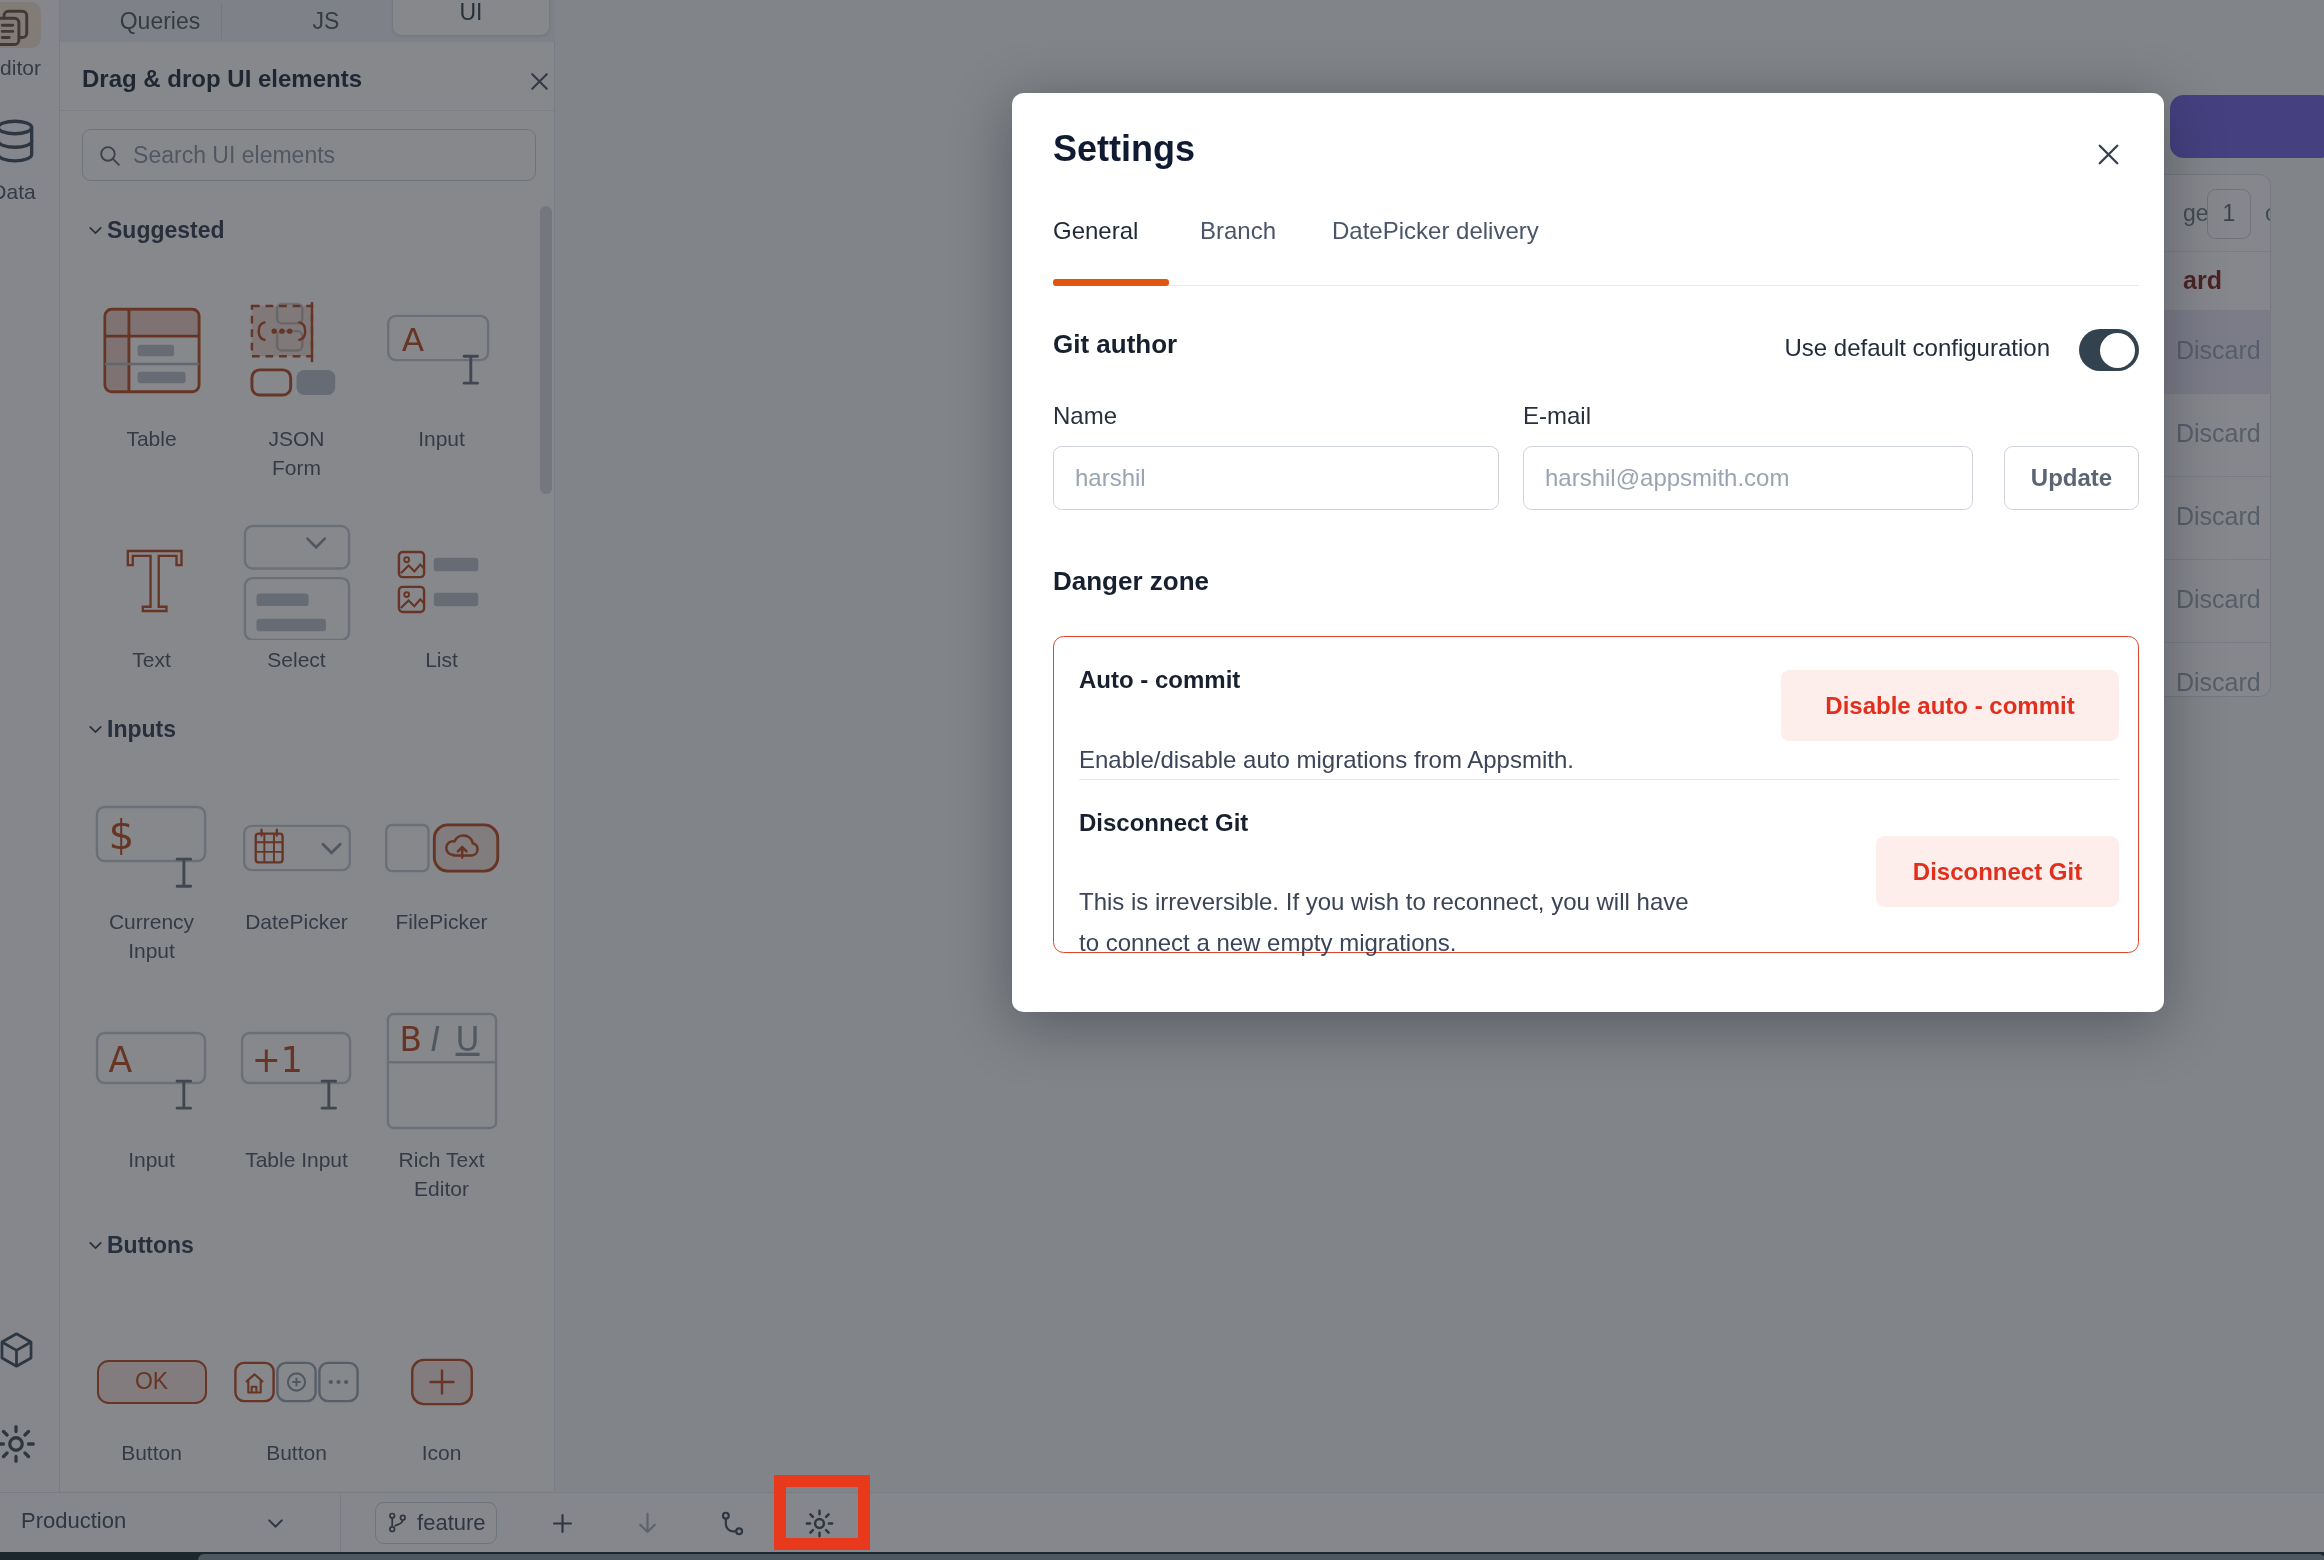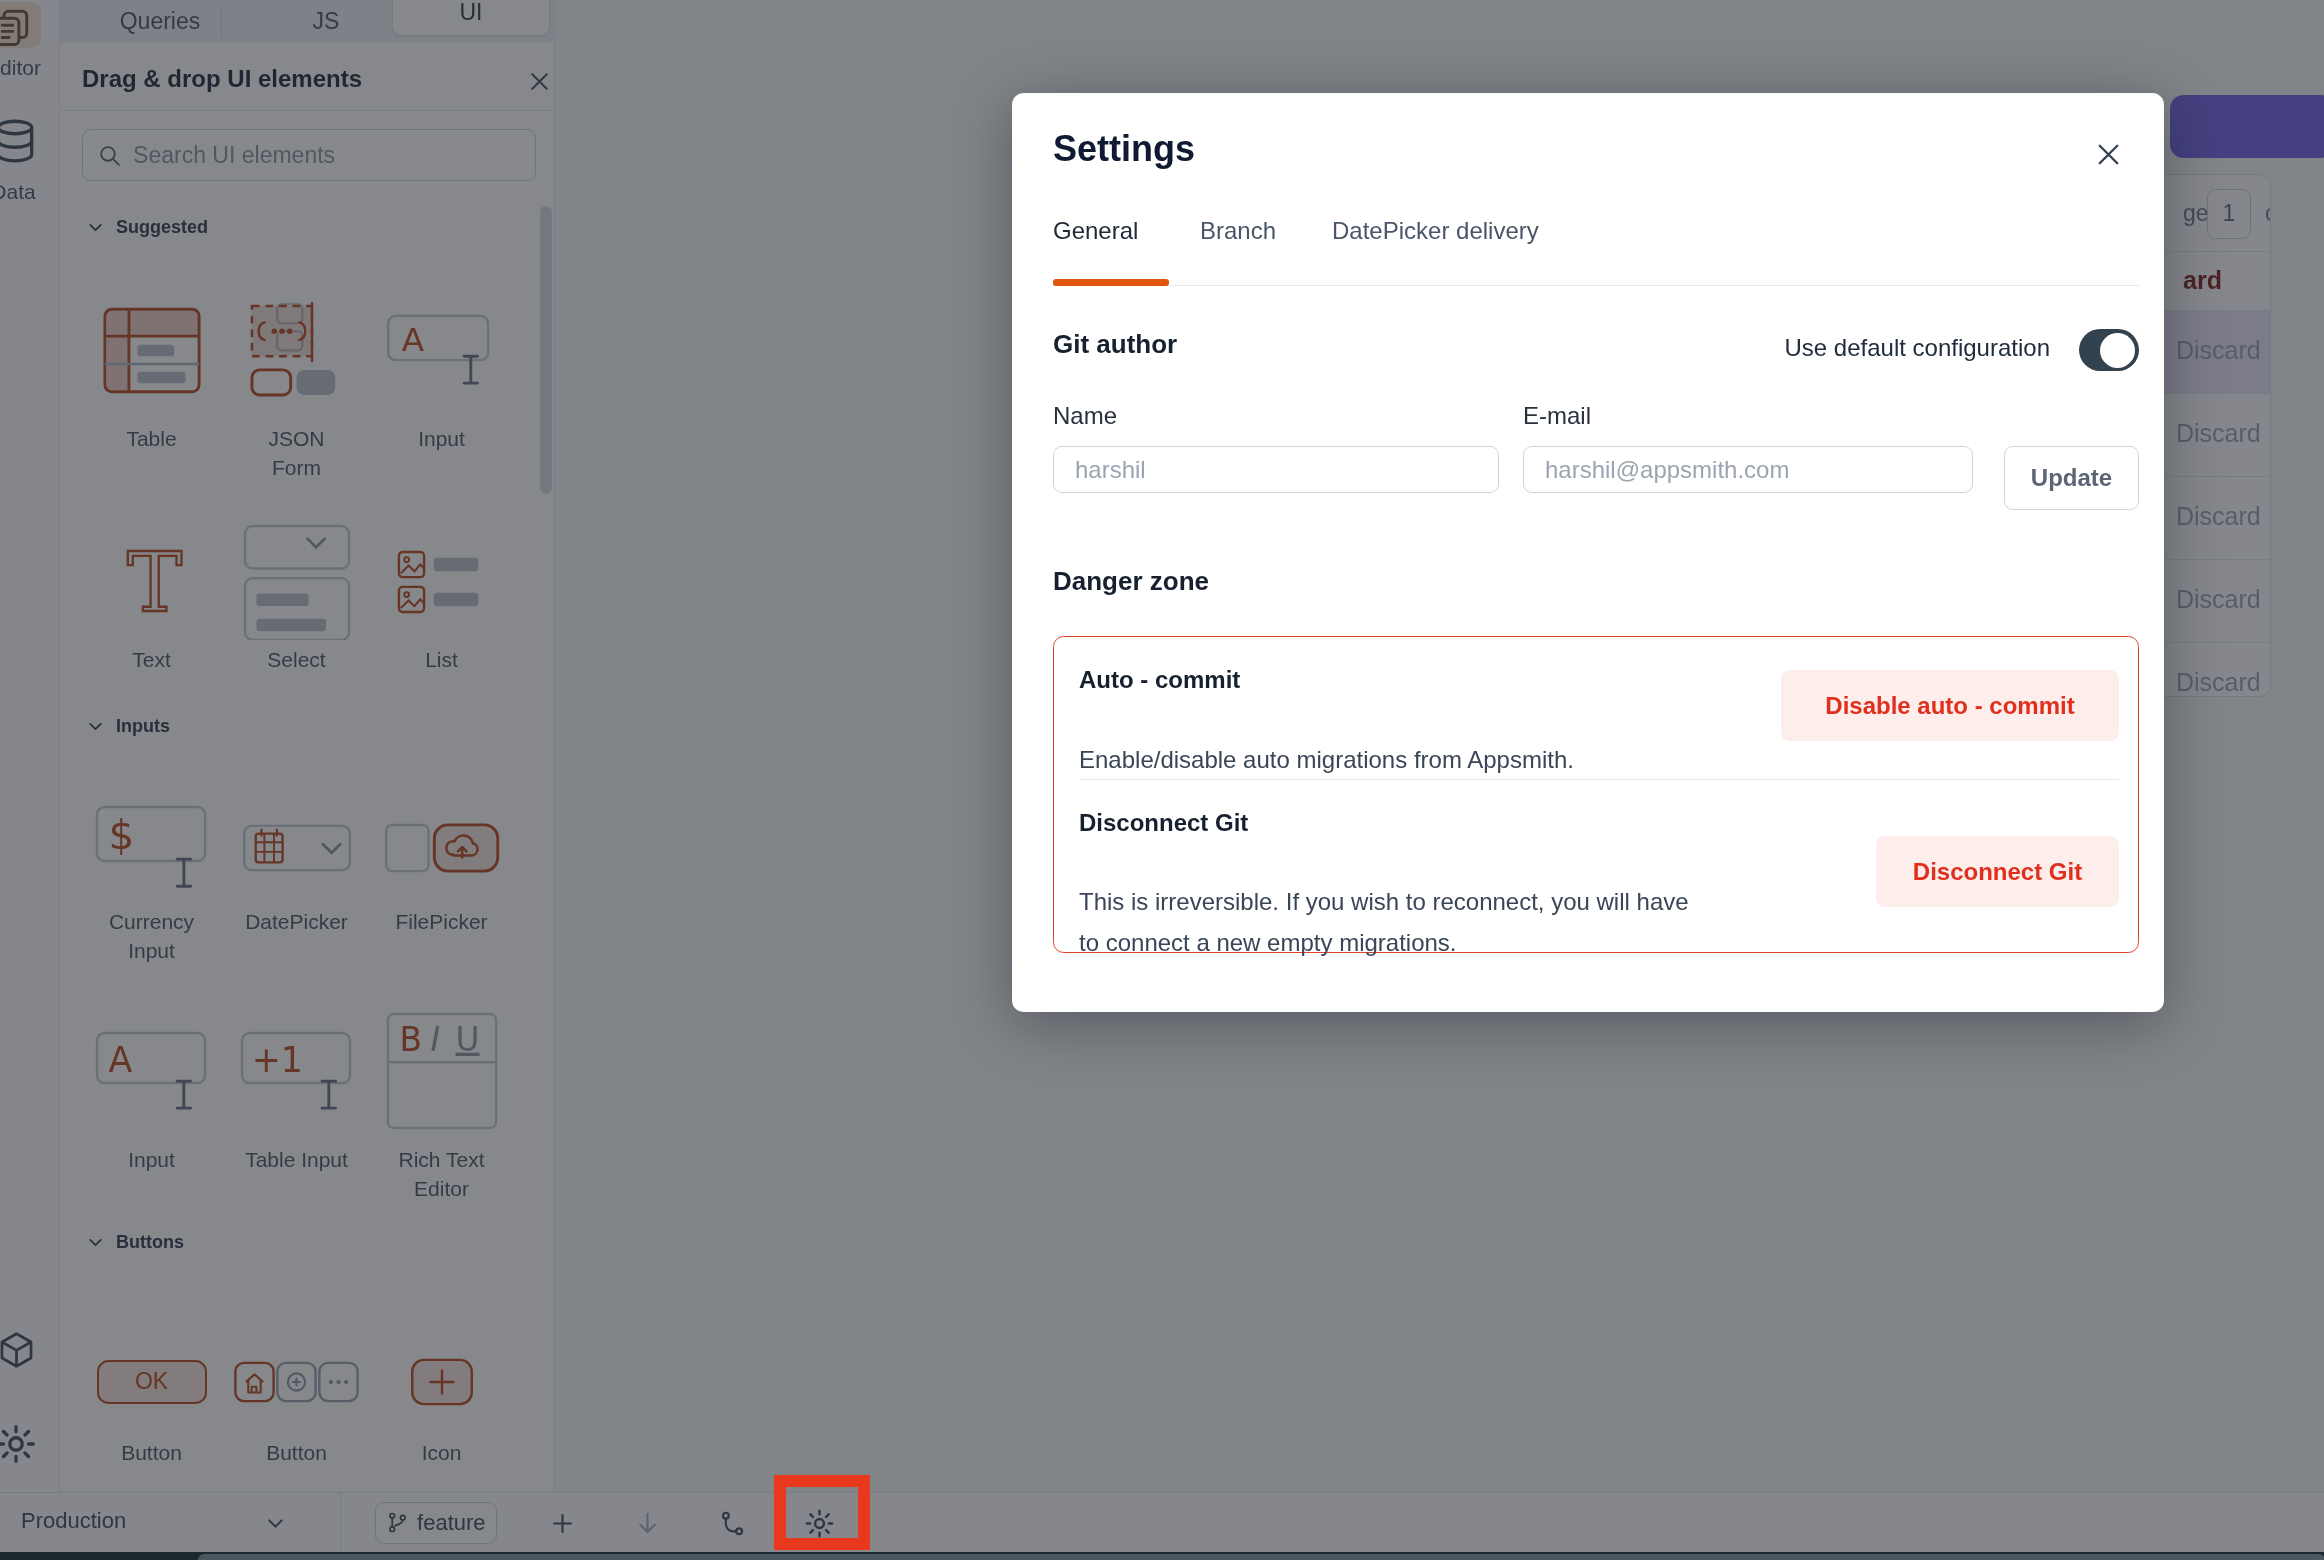--- a/index.html
+++ b/index.html
@@ -24,21 +24,21 @@
 
   
   .panel { position:absolute; left:60px; top:42px; width:495px; height:1449px; background:#FFFFFF; border-right:1px solid #E3E7EB; }
   .panel-title { position:absolute; left:22px; top:23px; font-size:24px; font-weight:600; color:#1C2838; }
   .panel-close { position:absolute; left:465px; top:25px; width:29px; height:29px; color:#4C5664; }
   .panel-divider { position:absolute; left:0; top:68px; width:495px; height:1px; background:#E6E9ED; }
   .search-box { position:absolute; left:22px; top:87px; width:454px; height:52px; border:1.4px solid #CBD2DB; border-radius:8.7px; background:#FFF; display:flex; align-items:center; padding-left:13.5px; }
   .search-box svg { flex:0 0 auto; }
   .search-box input { border:none; outline:none; font-size:23px; color:#3D4A5C; margin-left:11.6px; width:367px; font-family:inherit; background:transparent; }
   .search-box input::placeholder { color:#8A94A2; }
-  .sec-head { position:absolute; display:flex; align-items:center; gap:10px; font-size:18px; font-weight:600; color:#2F3B4E; }
+  .sec-head { position:absolute; display:flex; align-items:center; gap:1px; font-size:23px; font-weight:600; color:#2F3B4E; }
   .cell { position:absolute; width:135px; display:flex; flex-direction:column; align-items:center; }
   .art { display:flex; align-items:center; justify-content:center; width:100%; }
   .wlabel { margin-top:5.8px; text-align:center; font-size:21px; line-height:29px; color:#4C5664; width:108px; }
   .scrollbar { position:absolute; left:480px; top:164px; width:11.6px; height:288px; background:#D7DBE1; border-radius:5.8px; }
   .orange { color:#B8471B; }
 
   
   .statusbar { position:absolute; left:0; top:1492px; width:2325px; height:60px; background:#FCFDFE; border-top:1px solid #E3E7EB; }
   .sb-sep { position:absolute; left:340px; top:0; width:1px; height:60px; background:#E3E7EB; }
   .env { position:absolute; left:21px; top:14.5px; font-size:22px; color:#3F4B5B; }
@@ -69,21 +69,21 @@
   .modal-close { position:absolute; left:1079px; top:44px; width:35px; height:35px; color:#344054; }
   .mtab { position:absolute; top:124px; font-size:24px; color:#4A5568; }
   .mtab.active { color:#202B3A; }
   .tab-underline { position:absolute; left:41px; top:186px; width:116px; height:6.8px; border-radius:2.9px; background:#E0560E; }
   .mtab-divider { position:absolute; left:41px; top:192px; width:1086px; height:1px; background:#E6E9ED; }
   .m-h2 { position:absolute; font-size:26px; font-weight:700; color:#16202E; }
   .toggle-label { position:absolute; top:241px; right:114px; font-size:24px; color:#222E3D; }
   .toggle { position:absolute; left:1067px; top:236px; width:60px; height:42px; border-radius:21px; background:#33424F; }
   .toggle .knob { position:absolute; right:3.9px; top:3.9px; width:35px; height:35px; border-radius:50%; background:#FFF; }
   .field-label { position:absolute; top:309px; font-size:24px; color:#28323E; }
-  .m-input { position:absolute; top:353px; height:47px; border:1.4px solid #CFD4DC; border-radius:8.7px; font-size:24px; color:#3D4A5C; padding-left:21px; font-family:inherit; outline:none; background:#FFF; }
+  .m-input { position:absolute; top:353px; height:64px; border:1.4px solid #CFD4DC; border-radius:8.7px; font-size:24px; color:#3D4A5C; padding-left:21px; font-family:inherit; outline:none; background:#FFF; }
   .m-input::placeholder { color:#9AA4B2; }
   .update-btn { position:absolute; left:992px; top:353px; width:135px; height:64px; border:1.4px solid #CFD4DC; border-radius:8.7px; background:#FFF; font-size:24px; font-weight:600; color:#5B6574; display:flex; align-items:center; justify-content:center; }
   .danger-box { position:absolute; left:41px; top:543px; width:1086px; height:317px; border:1.4px solid #E0442B; border-radius:10.6px; }
   .dz-title { position:absolute; font-size:24px; font-weight:700; color:#16202E; }
   .dz-desc { position:absolute; font-size:24px; color:#3A4557; line-height:41px;margin-top:32px; }
   .dz-btn { position:absolute; background:#FDEDEB; border-radius:8.7px; color:#E12F1E; font-size:24px; font-weight:700; display:flex; align-items:center; justify-content:center; }
   .dz-divider { position:absolute; left:25px; top:142px; width:1040px; height:1px; background:#E6E9ED; }
 
   
   .annotation { position:absolute; left:774px; top:1475px; width:96px; height:75px; border:12.6px solid #E8391D; z-index:40; }

